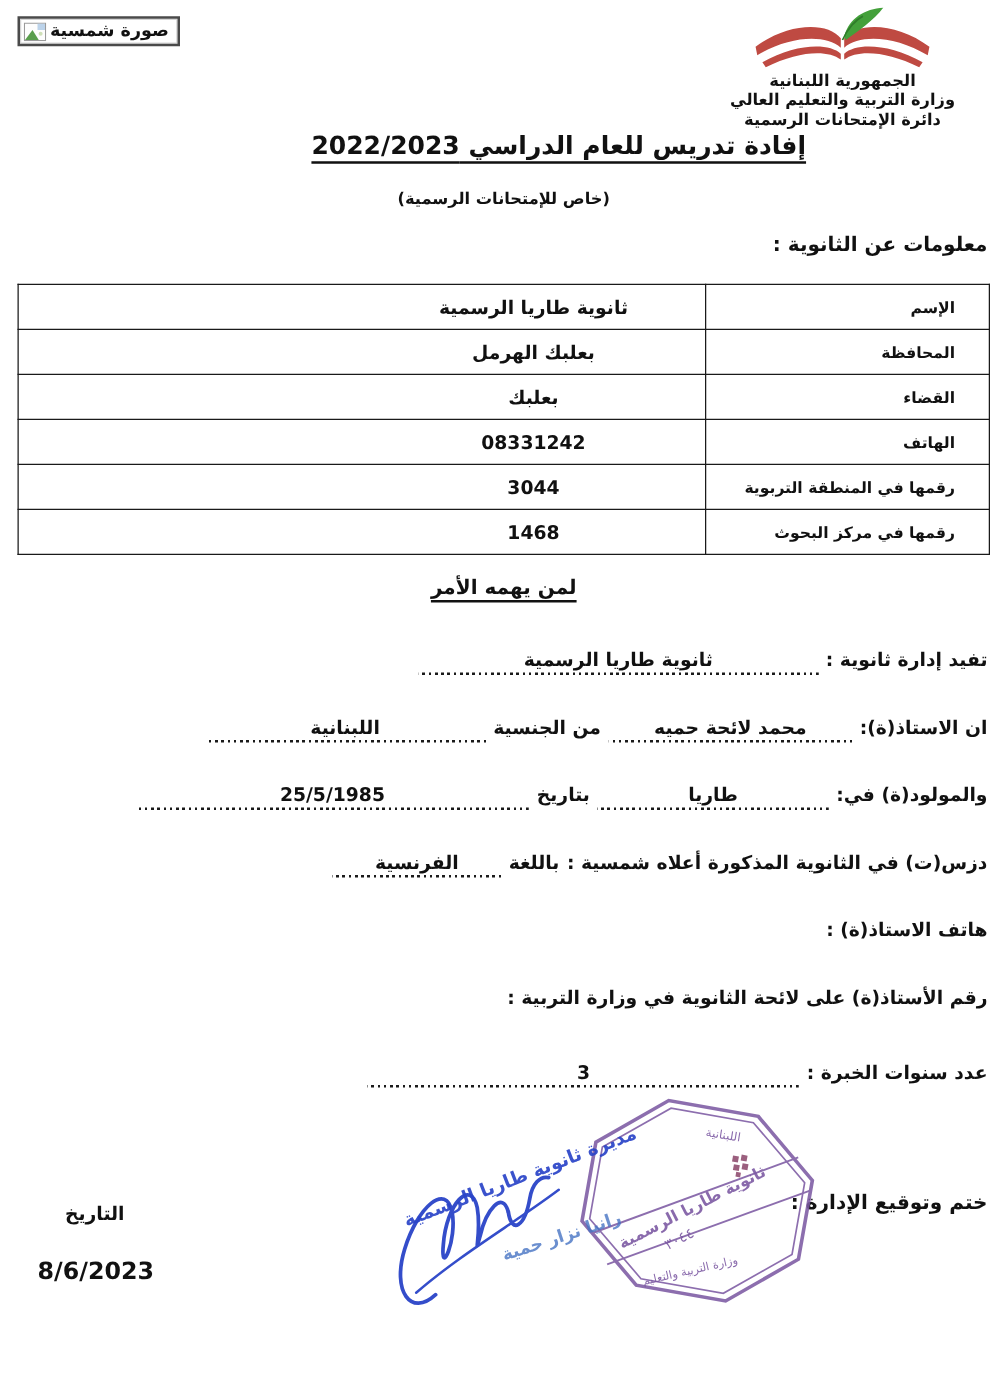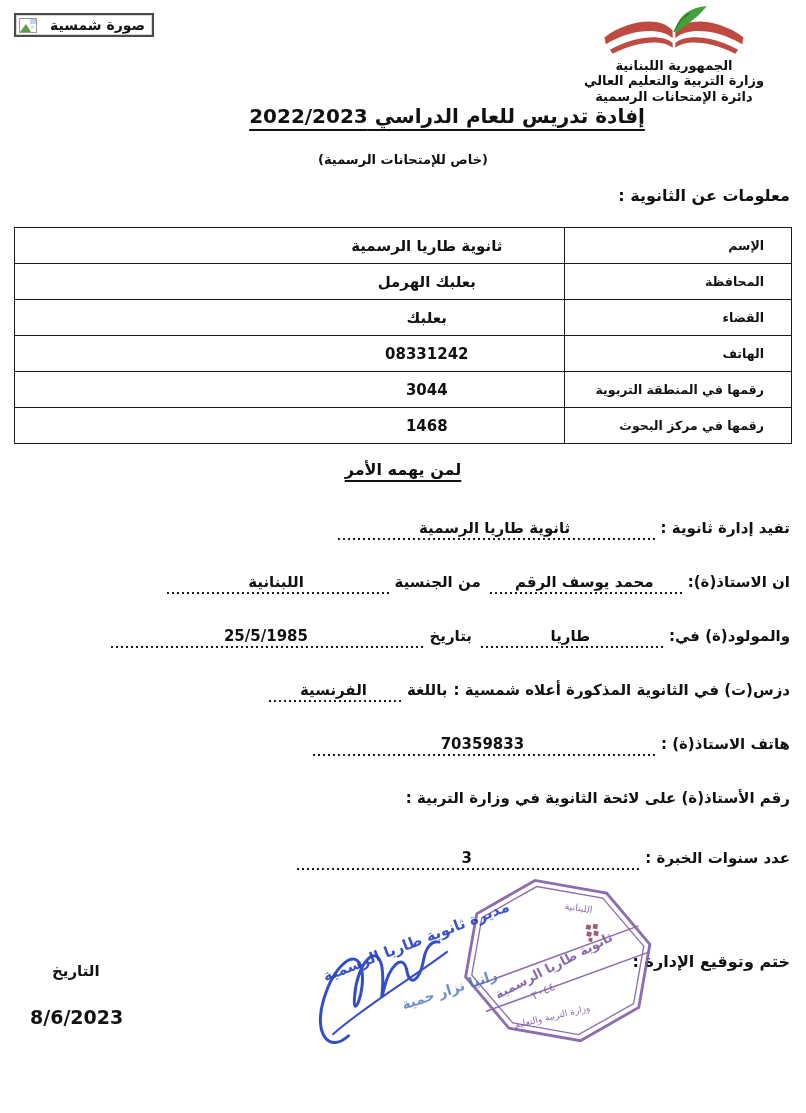--- a/index.html
+++ b/index.html
@@ -1,20 +1,20 @@
 <!DOCTYPE html>
 <html lang="ar"><head>
 <meta charset="utf-8">
 <style>
   html,body{margin:0;padding:0;background:#fff;}
   .page{position:relative;width:806px;height:1113px;background:#fff;overflow:hidden;
         font-family:"DejaVu Sans",sans-serif;color:#111;}
 
   
-  .photo-box{position:absolute;left:14px;top:13px;display:flex;align-items:center;gap:13px;
+  .photo-box{position:absolute;left:14px;top:13px;display:flex;align-items:center;gap:3px;
              border:2px solid #4a4a4a;box-shadow:inset 0 0 0 1px #d5d5d5;background:#fff;
              padding:2px 7px 2px 3px;}
   .photo-box .txt{font-size:14px;font-weight:bold;white-space:nowrap;}
 
   
   .logo{position:absolute;right:24px;top:6px;width:216px;text-align:center;}
   .logo svg{display:block;margin:0 auto;}
   .logo .l{font-size:13px;font-weight:bold;line-height:1.18;white-space:nowrap;}
 
   .title{position:absolute;top:104px;left:0;width:100%;text-align:center;direction:rtl;
@@ -147,21 +147,21 @@
     <div class="frow">
       <span class="flabel">تفيد إدارة ثانوية :</span>
       <span class="fill" style="width:320px">
         <span class="fval">ثانوية طاريا الرسمية</span>
       </span>
     </div>
 
     <div class="frow">
       <span class="flabel">ان الاستاذ(ة):</span>
       <span class="fill" style="width:195px">
-        <span class="fval">محمد يوسف الرقم</span>
+        <span class="fval">محمد لائحة حميه</span>
       </span>
       <span class="fmid">من الجنسية</span>
       <span class="fill" style="width:225px">
         <span class="fval">اللبنانية</span>
       </span>
     </div>
 
     <div class="frow">
       <span class="flabel">والمولود(ة) في:</span>
       <span class="fill" style="width:185px">
@@ -176,23 +176,20 @@
     <div class="frow">
       <span class="flabel">دزس(ت) في الثانوية المذكورة أعلاه شمسية :</span>
       <span class="fmid">باللغة</span>
       <span class="fill" style="width:135px">
         <span class="fval">الفرنسية</span>
       </span>
     </div>
 
     <div class="frow">
       <span class="flabel">هاتف الاستاذ(ة) :</span>
-      <span class="fill" style="width:345px">
-        <span class="fval">70359833</span>
-      </span>
     </div>
 
     <div class="frow gap-lg">
       <span class="flabel">رقم الأستاذ(ة) على لائحة الثانوية في وزارة التربية :</span>
     </div>
 
     <div class="frow">
       <span class="flabel">عدد سنوات الخبرة :</span>
       <span class="fill" style="width:345px">
         <span class="fval">3</span>

